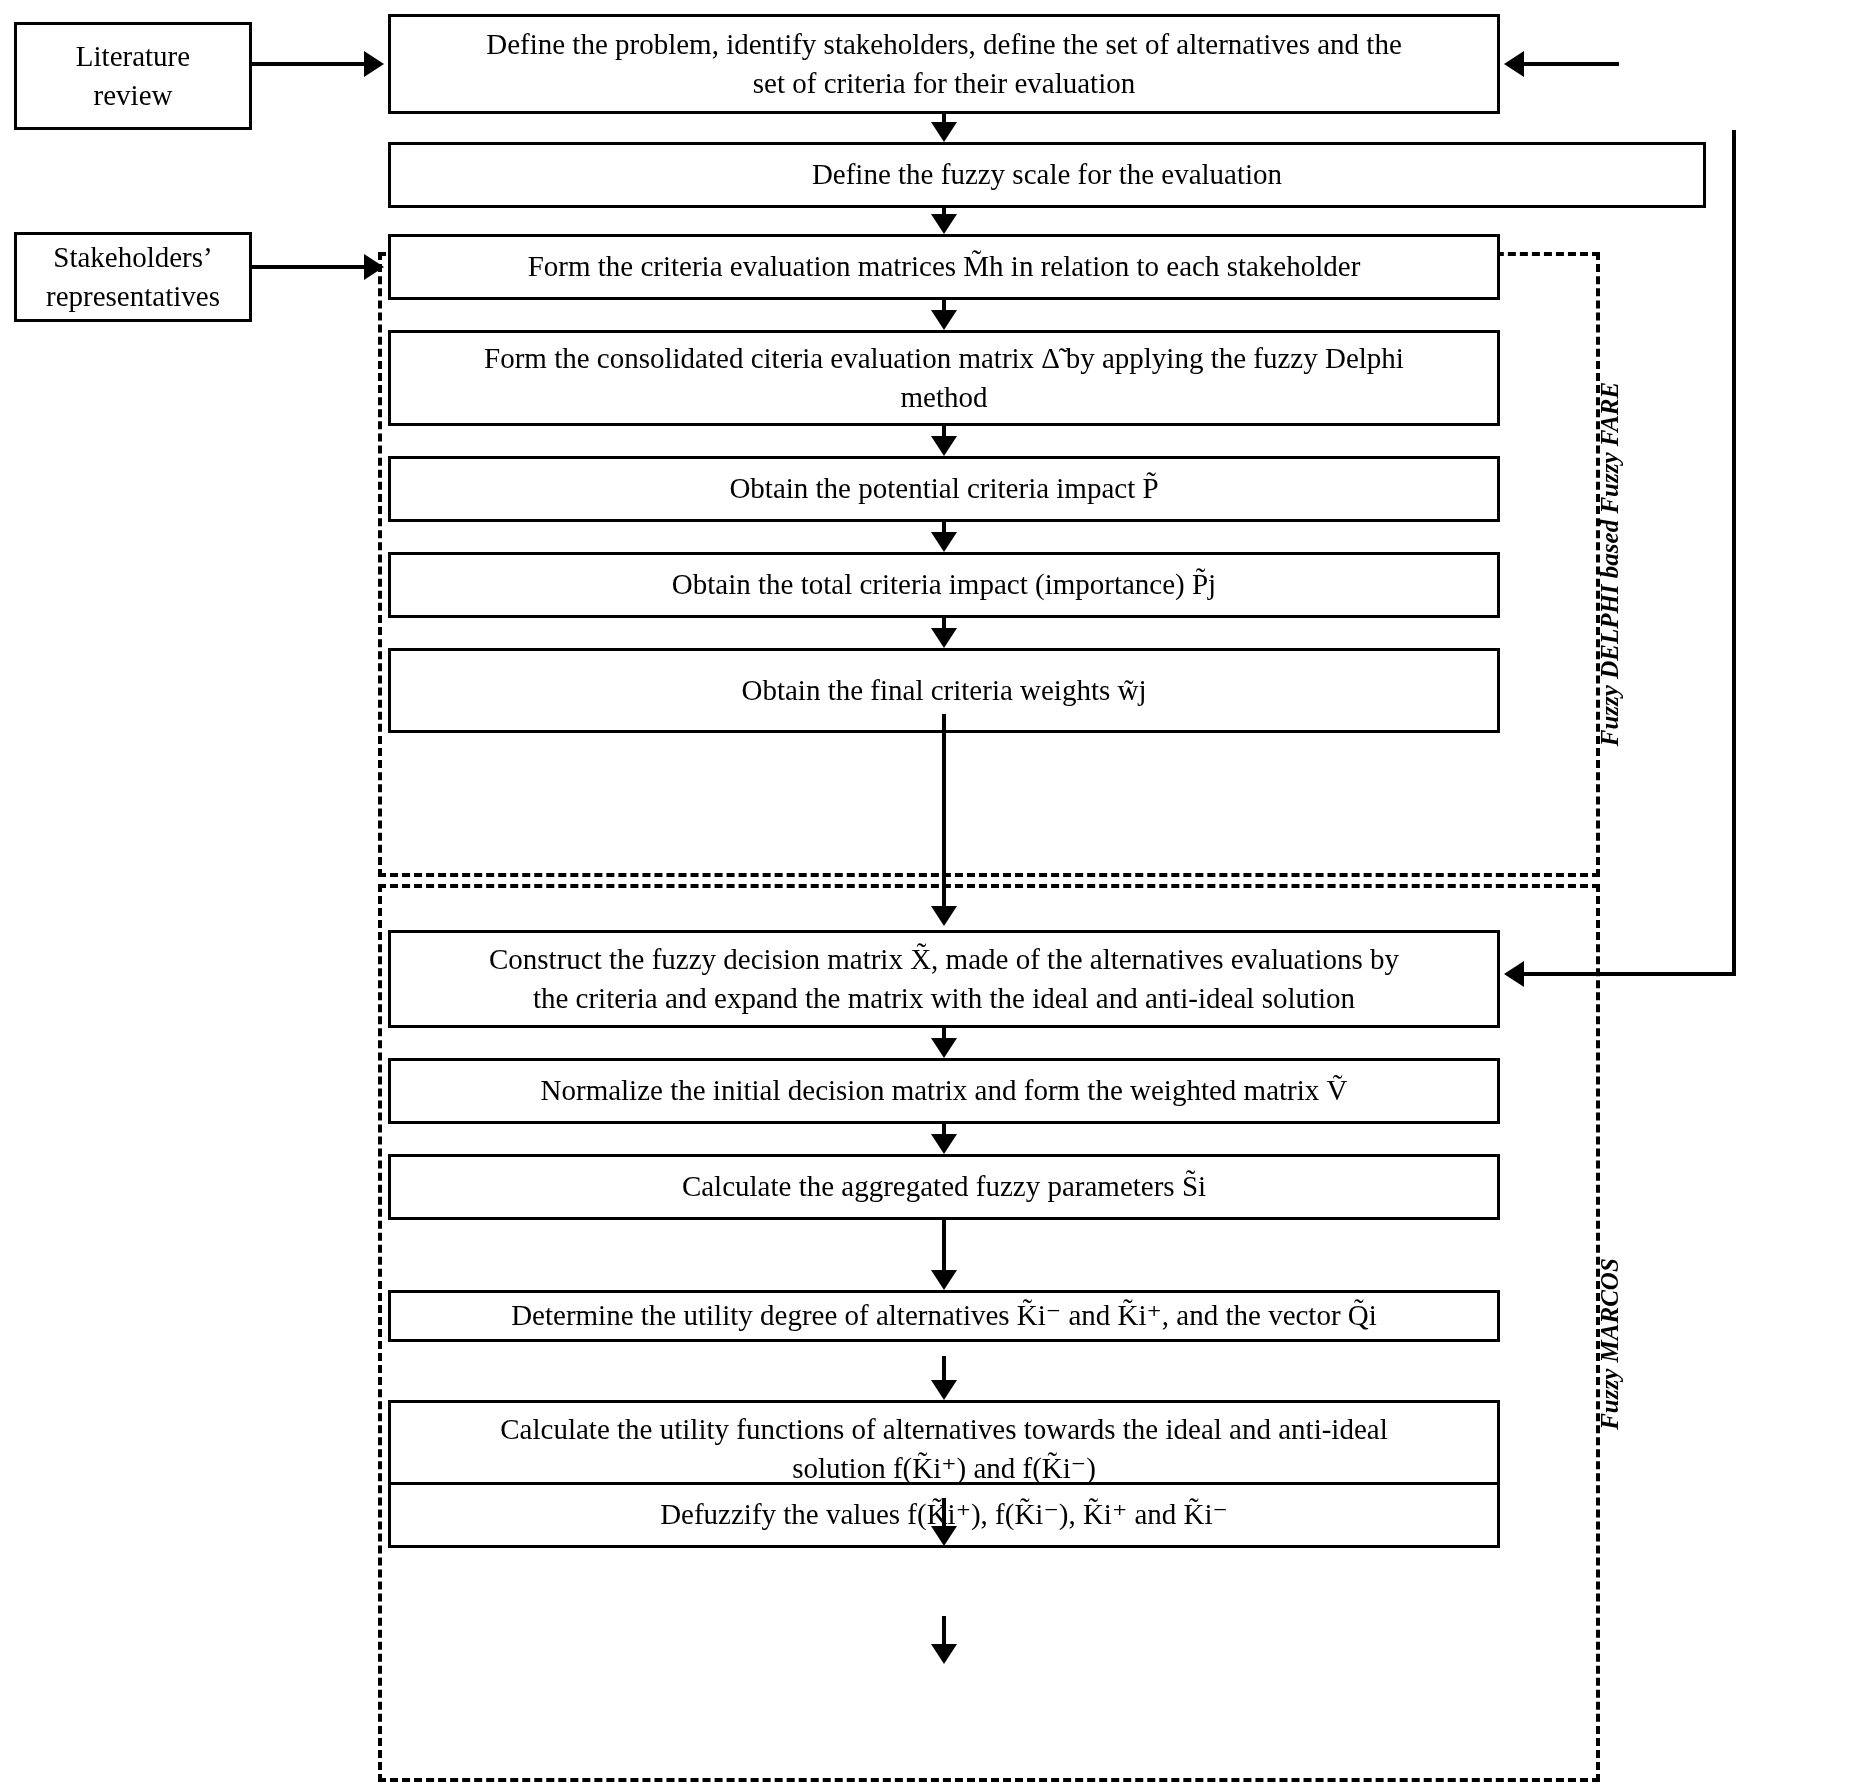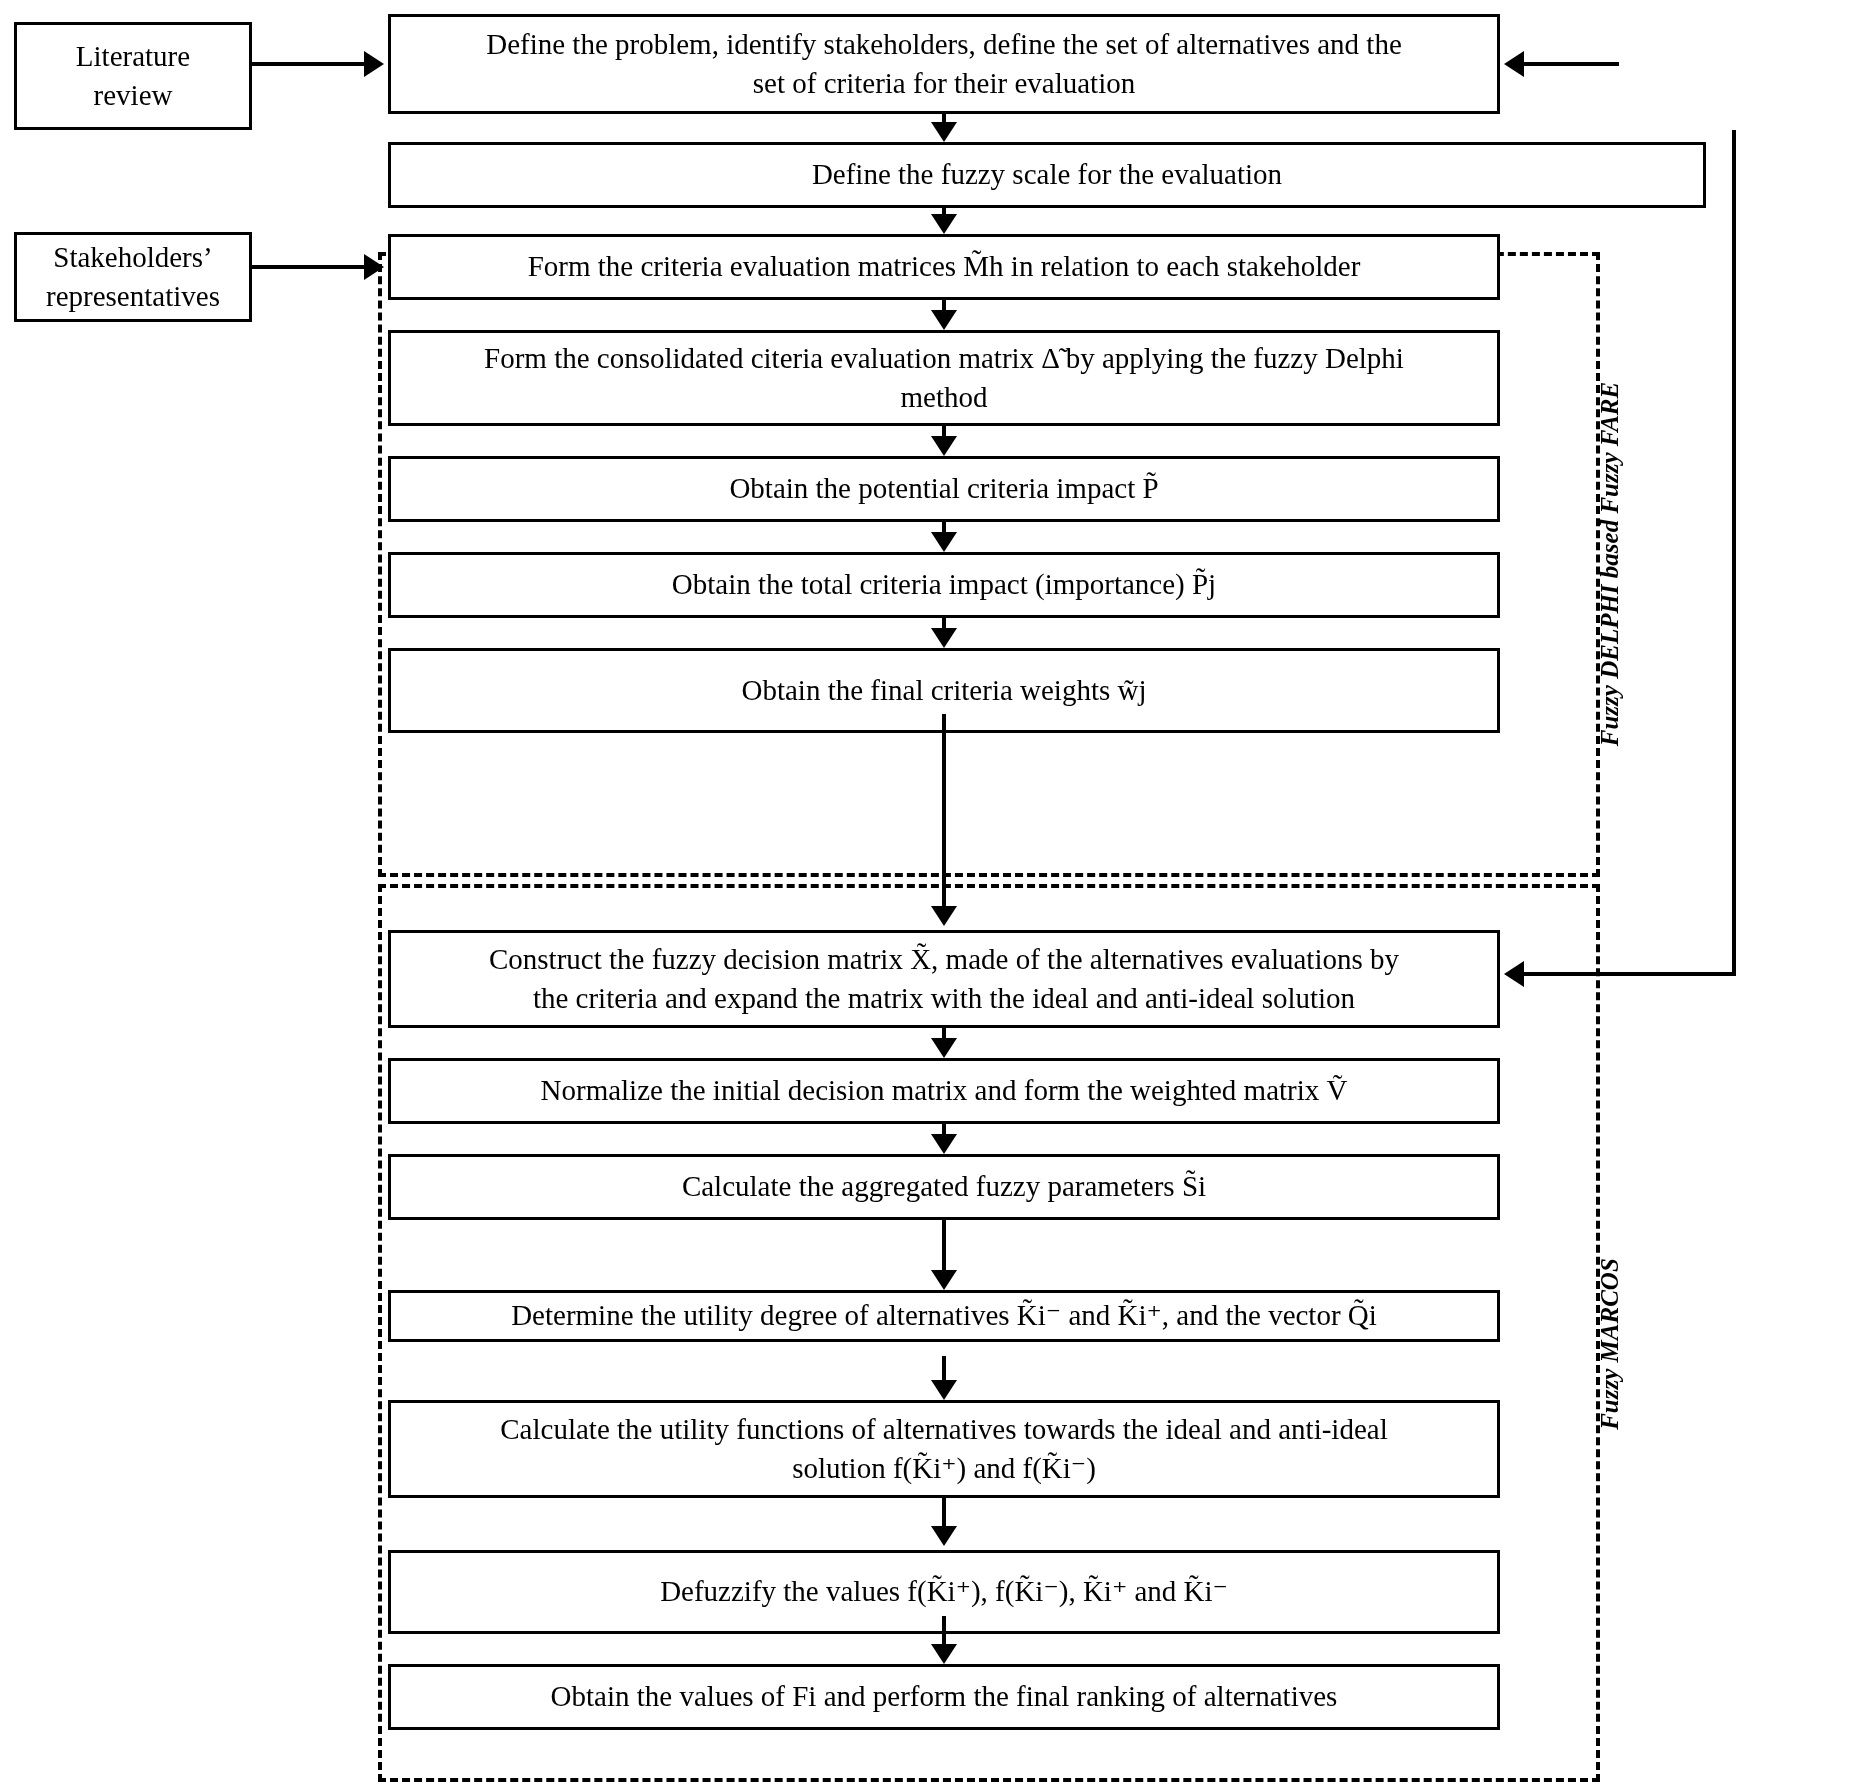--- a/index.html
+++ b/index.html
@@ -182,27 +182,24 @@
     <span class="txt">Determine the utility degree of alternatives K̃i⁻ and K̃i⁺, and the vector Q̃i</span>
   </div>
 
   <div class="box main-box" style="left:388px; top:1400px; width:1112px; height:98px;">
     <span class="txt">
       <span>Calculate the utility functions of alternatives towards the ideal and anti-ideal</span><br>
       <span>solution f(K̃i⁺) and f(K̃i⁻)</span>
     </span>
   </div>
 
-  <div class="box main-box" style="left:388px; top:1550px; width:1112px; height:84px;">
+  <div class="box main-box" style="left:388px; top:1482px; width:1112px; height:66px;">
     <span class="txt">Defuzzify the values f(K̃i⁺), f(K̃i⁻), K̃i⁺ and K̃i⁻</span>
   </div>
 
-  <div class="box main-box" style="left:388px; top:1664px; width:1112px; height:66px;">
-    <span class="txt">Obtain the values of Fi and perform the final ranking of alternatives</span>
-  </div>
 
   <div class="hline" style="left:252px; top:62px; width:112px;"></div>
   <div class="arrow-right" style="left:364px; top:51px;"></div>
 
   <div class="hline" style="left:252px; top:265px; width:112px;"></div>
   <div class="arrow-right" style="left:364px; top:254px;"></div>
 
   <div class="hline" style="left:1524px; top:62px; width:95px;"></div>
   <div class="arrow-left" style="left:1504px; top:51px;"></div>
 

